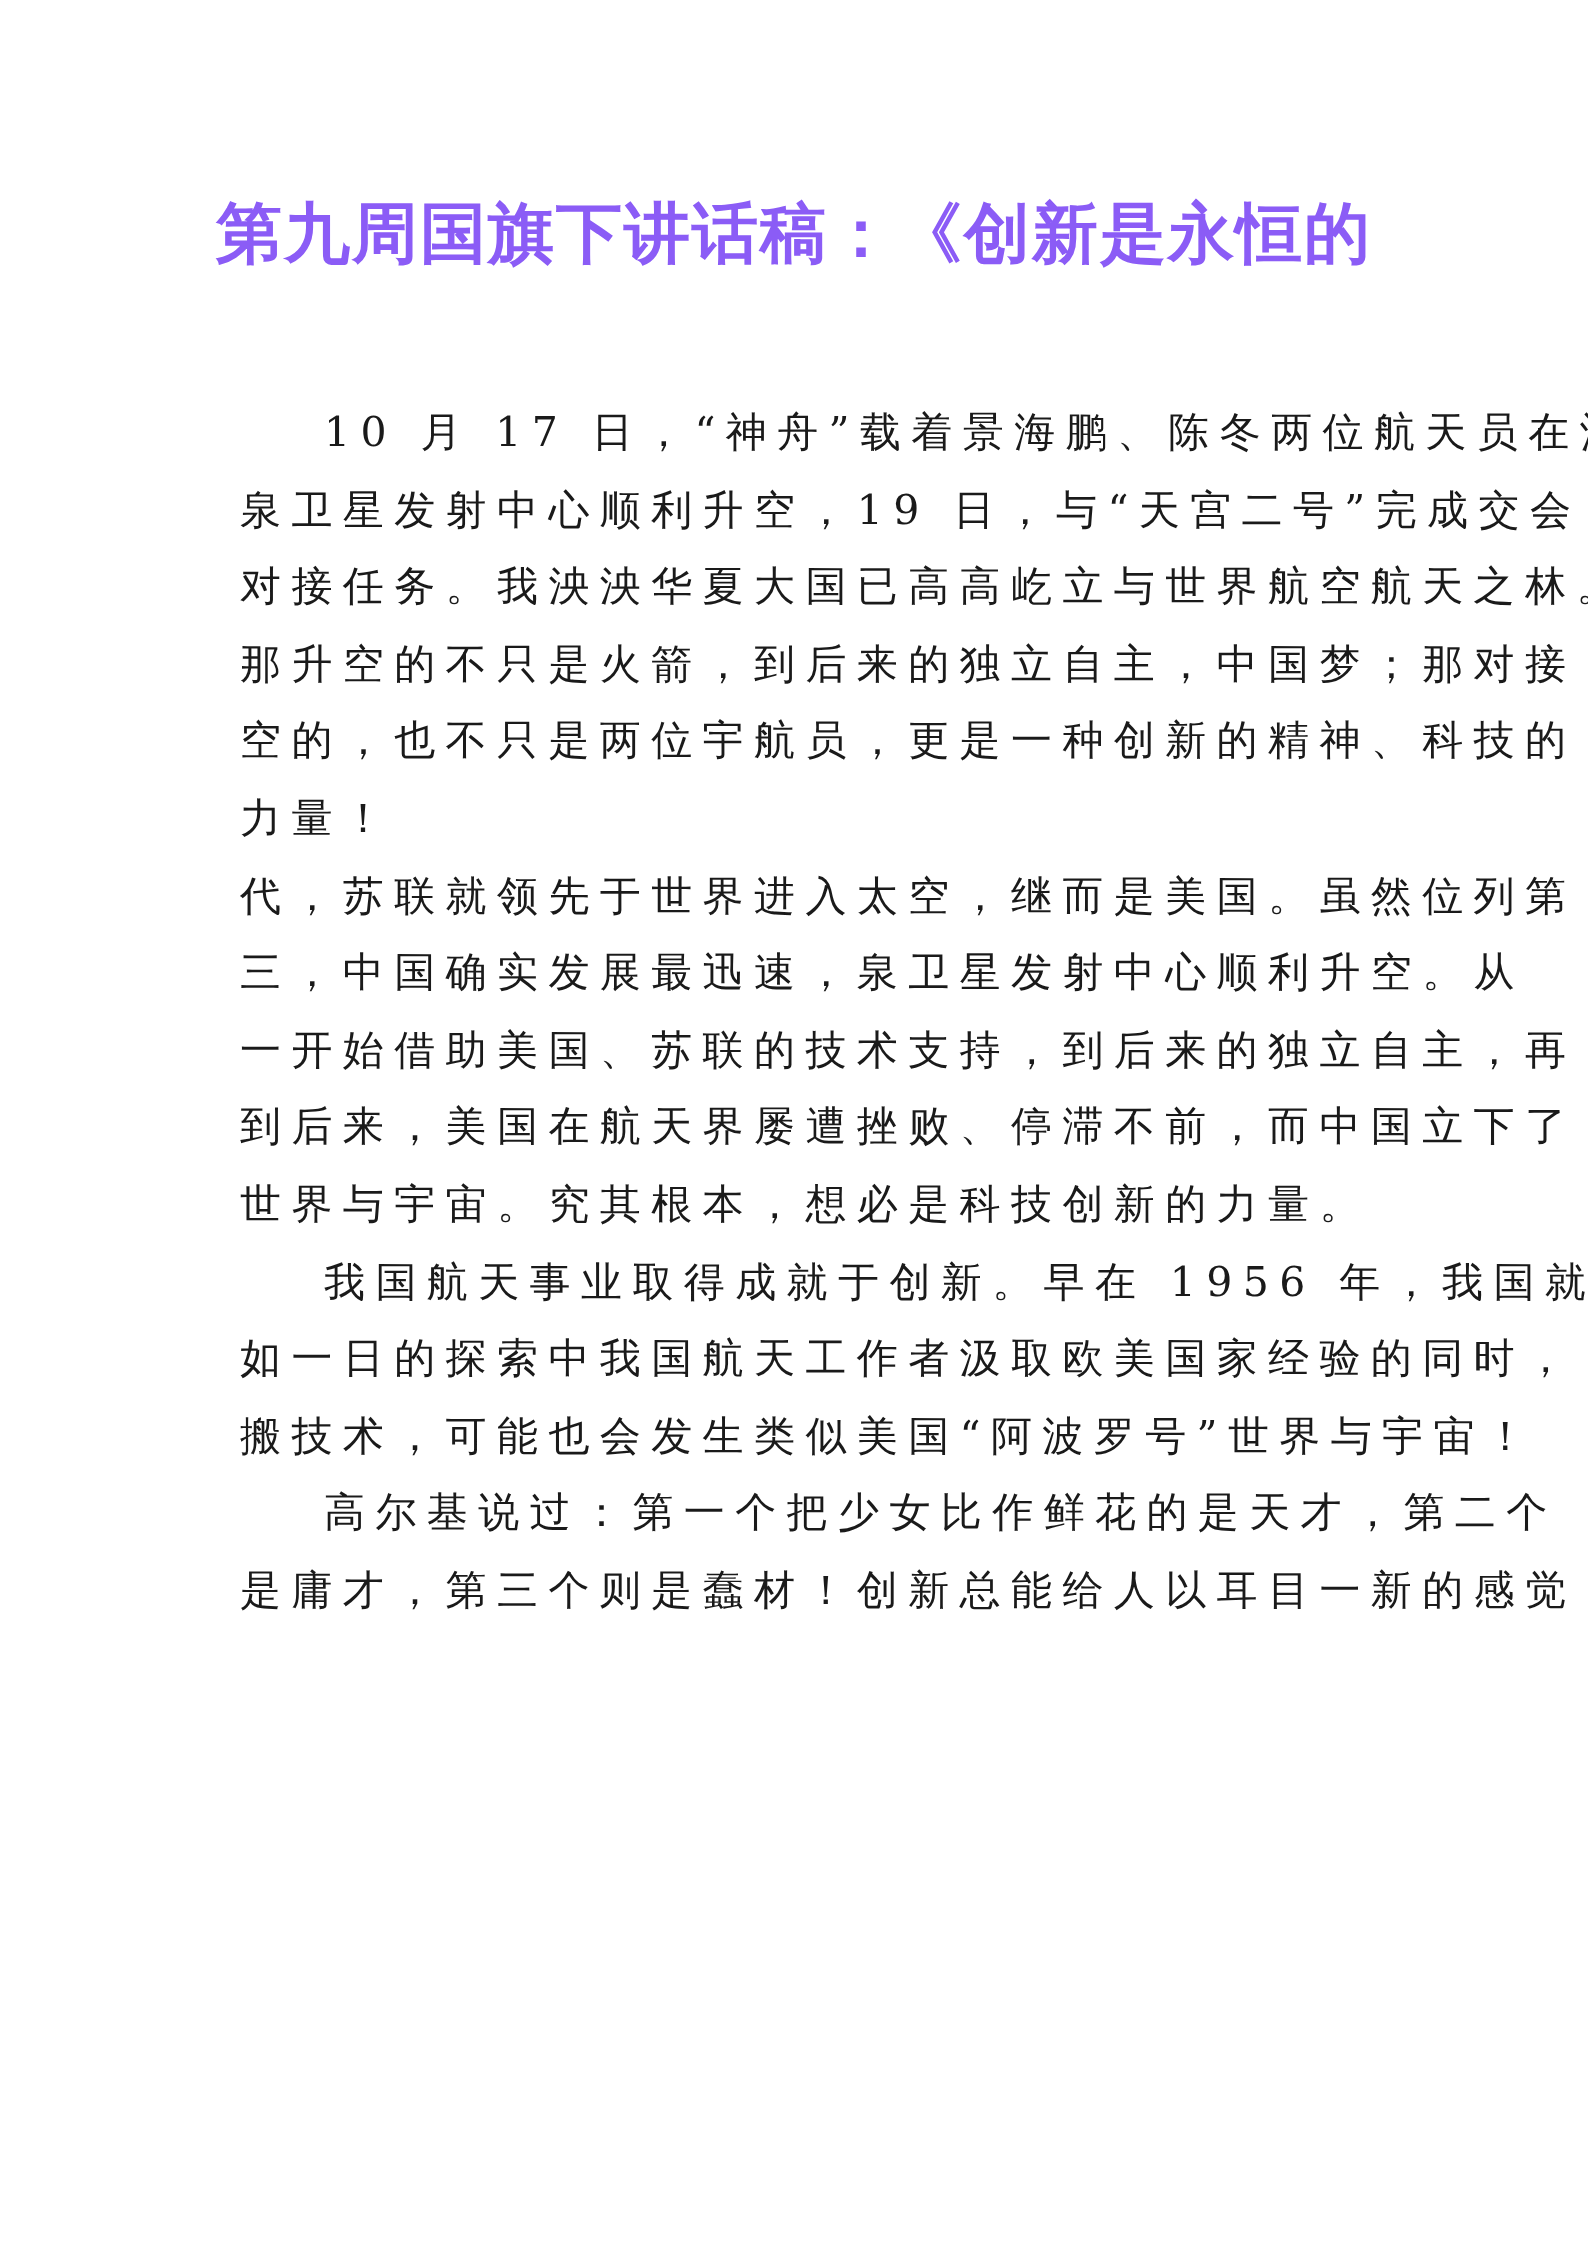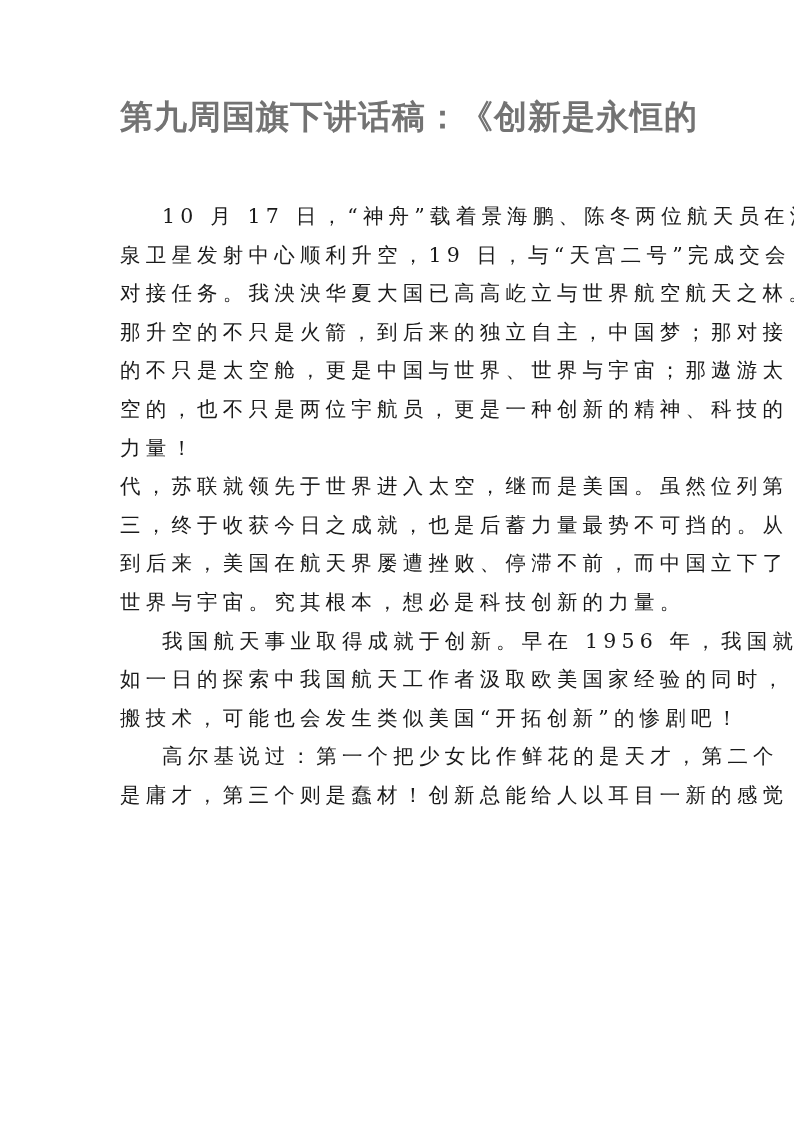--- a/index.html
+++ b/index.html
@@ -18,29 +18,29 @@
     .page {
       position: absolute;
       left: 0;
       top: 0;
       width: 794px;
       height: 1123px;
       background: #ffffff;
     }
     .title {
       position: absolute;
-      left: 112px;
+      left: 100px;
       top: 93px;
       width: 594px;
       text-align: center;
       font-size: 33px;
       line-height: 48px;
       font-weight: bold;
       letter-spacing: 1px;
-      color: #737373;
+      color: #8b5cf6;
       margin: 0;
     }
     .title span { display: block; }
     .body {
       position: absolute;
       left: 120px;
       top: 197px;
       width: 556px;
     }
     .para {
@@ -65,36 +65,36 @@
     <span>第九周国旗下讲话稿：《创新是永恒的</span>
   </h1>
 
   <div class="body">
 
     <div class="para" style="text-indent:0">
       <span class="line first">10 月 17 日，“神舟”载着景海鹏、陈冬两位航天员在酒</span>
       <span class="line">泉卫星发射中心顺利升空，19 日，与“天宫二号”完成交会</span>
       <span class="line">对接任务。我泱泱华夏大国已高高屹立与世界航空航天之林。</span>
       <span class="line">那升空的不只是火箭，到后来的独立自主，中国梦；那对接</span>
-      <span class="line">的不只是太空舱，更是中国与世界、世界与宇宙；那遨游太</span>
       <span class="line">空的，也不只是两位宇航员，更是一种创新的精神、科技的</span>
       <span class="line">力量！</span>
     </div>
 
     <div class="para" style="text-indent:0">
       <span class="line">代，苏联就领先于世界进入太空，继而是美国。虽然位列第</span>
-      <span class="line">三，终于收获今日之成就，也是后蓄力量最势不可挡的。从</span>
+      <span class="line">三，中国确实发展最迅速，泉卫星发射中心顺利升空。从</span>
+      <span class="line">一开始借助美国、苏联的技术支持，到后来的独立自主，再</span>
       <span class="line">到后来，美国在航天界屡遭挫败、停滞不前，而中国立下了</span>
       <span class="line">世界与宇宙。究其根本，想必是科技创新的力量。</span>
     </div>
 
     <div class="para" style="text-indent:0">
       <span class="line first">我国航天事业取得成就于创新。早在 1956 年，我国就</span>
       <span class="line">如一日的探索中我国航天工作者汲取欧美国家经验的同时，</span>
-      <span class="line">搬技术，可能也会发生类似美国“开拓创新”的惨剧吧！</span>
+      <span class="line">搬技术，可能也会发生类似美国“阿波罗号”世界与宇宙！</span>
     </div>
 
     <div class="para" style="text-indent:0">
       <span class="line first">高尔基说过：第一个把少女比作鲜花的是天才，第二个</span>
       <span class="line">是庸才，第三个则是蠢材！创新总能给人以耳目一新的感觉，</span>
     </div>
 
   </div>
 </div>
 

